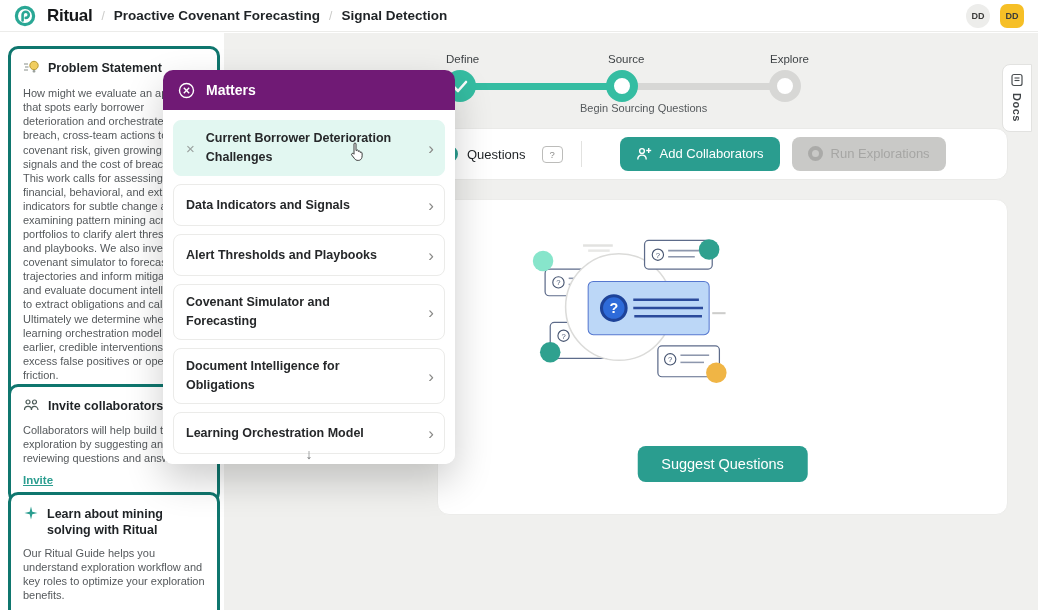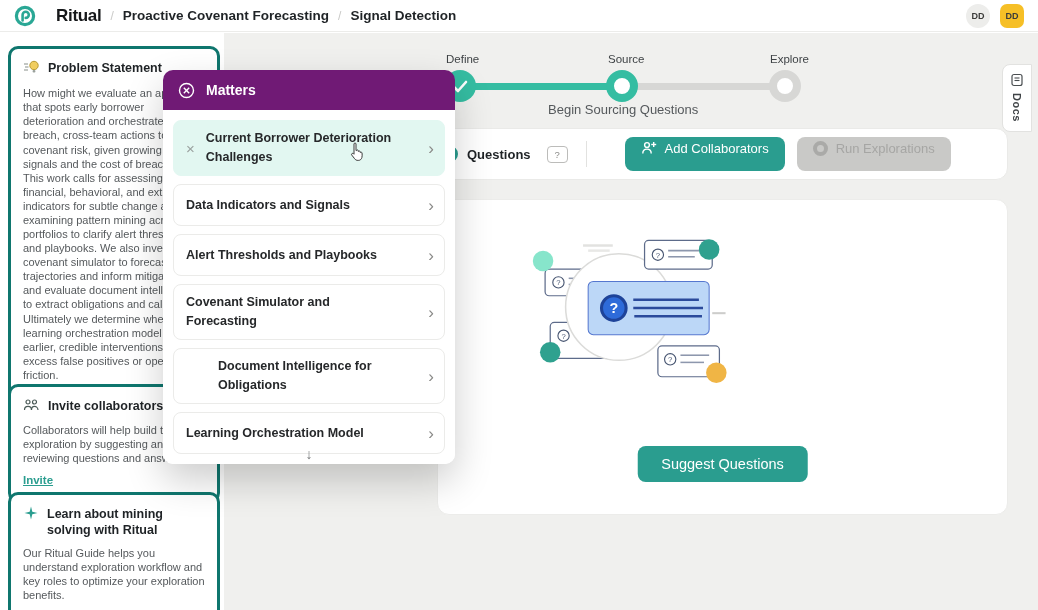--- a/index.html
+++ b/index.html
@@ -5,21 +5,21 @@
   html,body{margin:0;padding:0;}
   body{
     width:1038px;height:610px;position:relative;overflow:hidden;
     background:#ffffff;color:#222426;
     font-family:"Liberation Sans",sans-serif;
   }
   
   .topbar{position:absolute;left:0;top:0;width:1038px;height:32px;background:#fff;
     border-bottom:1px solid #ececea;display:flex;align-items:center;padding:0 14px;
     box-sizing:border-box;z-index:6;}
-  .brand{display:flex;align-items:center;gap:20px;font-weight:bold;font-size:17px;letter-spacing:-0.3px;color:#151719;}
+  .brand{display:flex;align-items:center;gap:11px;font-weight:bold;font-size:17px;letter-spacing:-0.3px;color:#151719;}
   .crumb-sep{color:#c9c9c7;font-size:12px;margin:0 9px;font-weight:normal;}
   .crumb{font-weight:bold;font-size:13.5px;color:#1f2326;cursor:pointer;}
   .top-right{margin-left:auto;display:flex;gap:10px;align-items:center;}
   .avatar{width:24px;height:24px;border-radius:50%;background:#ededeb;display:flex;align-items:center;
     justify-content:center;font-size:9px;font-weight:bold;color:#3c3c3a;}
   .avatar.yellow{background:#f6bf26;border-radius:7px;}
   
   .content-bg{position:absolute;left:224px;top:33px;width:814px;height:577px;background:#f0f0ee;}
   
   .card{position:absolute;left:8px;width:212px;background:#fff;border:3px solid #0f766e;
@@ -41,33 +41,33 @@
   #lbl-source{left:608px;top:53px;}
   #lbl-explore{left:770px;top:53px;}
   .step-line{position:absolute;top:83px;height:7px;border-radius:4px;z-index:1;}
   #line1{left:458px;width:166px;background:#35bda2;}
   #line2{left:622px;width:165px;background:#d7d7d5;}
   .step-circle{position:absolute;top:70px;width:32px;height:32px;border-radius:50%;
     box-sizing:border-box;z-index:2;cursor:pointer;}
   #c-define{left:444px;background:#35bda2;display:flex;align-items:center;justify-content:center;}
   #c-source{left:606px;background:#fff;border:8px solid #35bda2;}
   #c-explore{left:769px;background:#fff;border:8px solid #d7d7d5;}
-  #step-hint{position:absolute;left:548px;top:102px;font-size:13px;color:#55595c;z-index:2;}
+  #step-hint{position:absolute;left:580px;top:102px;font-size:11px;color:#55595c;z-index:2;}
   
   #toolbar{position:absolute;left:437px;top:128px;width:571px;height:52px;background:#fff;
     border:1px solid #eaeae8;border-radius:12px;box-sizing:border-box;display:flex;
     align-items:center;padding:0 12px 0 8px;z-index:3;}
   .q-ring{width:16px;height:16px;border:3px solid #2a9d8f;border-radius:50%;box-sizing:border-box;
     flex:0 0 auto;margin-left:-4px;}
-  .q-label{margin-left:9px;font-weight:bold;font-size:13px;color:#1f2326;cursor:pointer;}
+  .q-label{margin-left:9px;font-weight:normal;font-size:13px;color:#1f2326;cursor:pointer;}
   .help-badge{margin-left:16px;width:19px;height:15px;border:1px solid #bcbcba;border-radius:4px;
     color:#8a8a88;font-size:9.5px;display:flex;align-items:center;justify-content:center;cursor:pointer;}
   .v-divider{margin-left:18px;width:1px;height:26px;background:#e2e2e0;}
-  .btn{display:flex;align-items:flex-end;gap:8px;height:34px;border-radius:8px;font-size:13px;
-    font-weight:normal;padding:15px 16px;box-sizing:border-box;cursor:pointer;border:none;
+  .btn{display:flex;align-items:flex-start;gap:8px;height:34px;border-radius:8px;font-size:13px;
+    font-weight:normal;padding:9px 16px;box-sizing:border-box;cursor:pointer;border:none;
     font-family:"Liberation Sans",sans-serif;}
   .btn-add{margin-left:38px;background:#2a9d8f;color:#fff;}
   .btn-run{margin-left:12px;background:#c9c9c7;color:#a6a6a4;cursor:default;}
   .run-ring{width:15px;height:15px;border:4px solid #aaaaa8;border-radius:50%;box-sizing:border-box;}
   
   #panel{position:absolute;left:437px;top:199px;width:571px;height:316px;background:#fff;
     border:1px solid #ececea;border-radius:12px;box-sizing:border-box;z-index:2;}
   .illus{position:absolute;left:66px;top:25px;}
   .panel-msg{position:absolute;left:0;top:203px;width:100%;text-align:center;font-size:13.5px;color:#26282a;}
   .btn-cta{position:absolute;left:50%;top:246px;transform:translateX(-50%);background:#2a9d8f;
@@ -297,21 +297,21 @@
     </div>
     <div class="m-item">
       <span class="label">Alert Thresholds and Playbooks</span>
       <span class="chev">›</span>
     </div>
     <div class="m-item tall">
       <span class="label" style="max-width:170px;">Covenant Simulator and Forecasting</span>
       <span class="chev">›</span>
     </div>
     <div class="m-item tall">
-      <span class="label" style="max-width:170px;margin-left:32px;">Document Intelligence for Obligations</span>
+      <span class="label" style="max-width:170px;">Document Intelligence for Obligations</span>
       <span class="chev">›</span>
     </div>
     <div class="m-item">
       <span class="label">Learning Orchestration Model</span>
       <span class="chev">›</span>
     </div>
     <span class="scroll-hint">↓</span>
   </div>
 </div>
 

